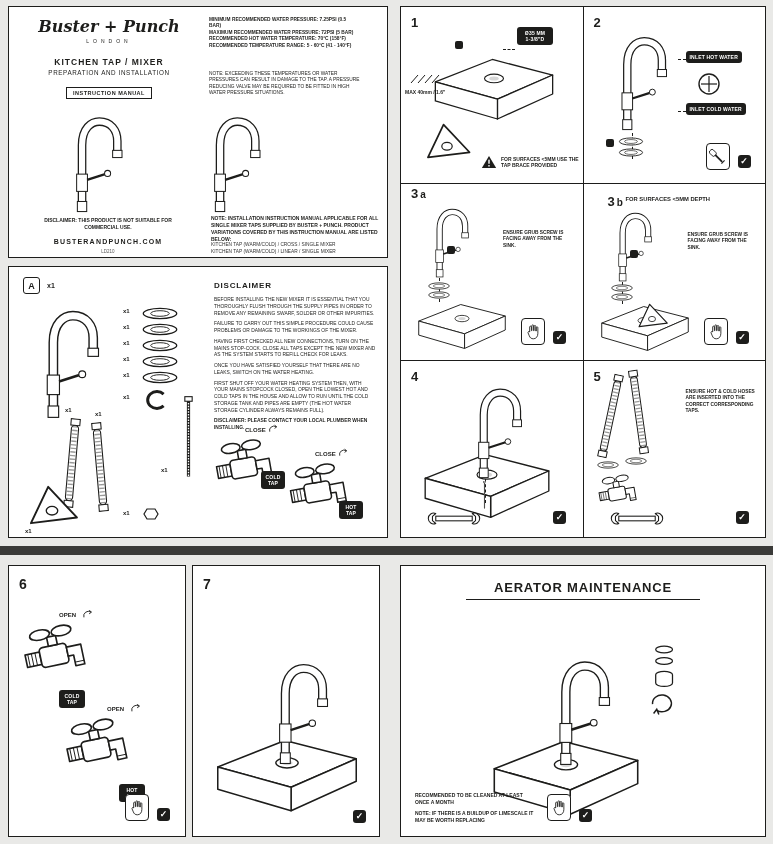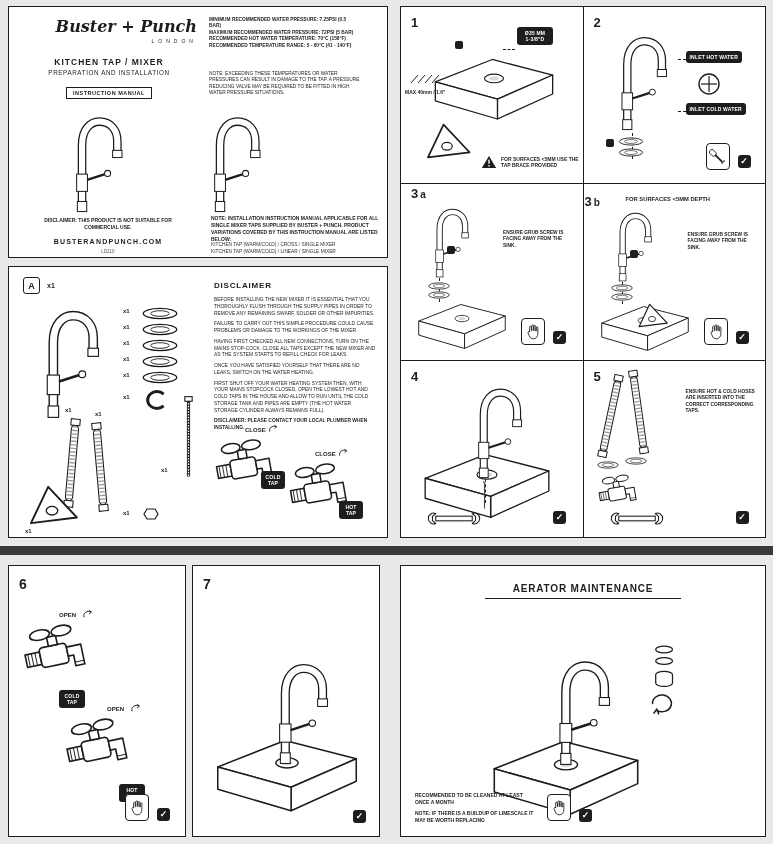--- a/index.html
+++ b/index.html
@@ -124,21 +124,21 @@
       <circle cx="13" cy="13" r="10" fill="#fff" stroke="#1d1d1b" stroke-width="1.4"></circle>
       <line x1="13" y1="5" x2="13" y2="21" stroke="#1d1d1b" stroke-width="1.2"></line>
       <line x1="5" y1="13" x2="21" y2="13" stroke="#1d1d1b" stroke-width="1.2"></line>
     </symbol>
   </defs>
 </svg>
 
 <div class="page">
 
   <section class="panel" style="left:8px;top:6px;width:380px;height:252px">
-    <div class="abs" style="left:28px;top:10px;width:160px;text-align:right">
+    <div class="abs" style="left:20px;top:10px;width:160px;text-align:center">
       <div style="font-family:'DejaVu Serif',serif;font-style:italic;font-weight:bold;font-size:16px">Buster + Punch</div>
       <div style="font-size:5px;letter-spacing:4px;margin-top:2px">LONDON</div>
     </div>
     <div class="abs b" style="left:20px;top:50px;width:160px;text-align:center;font-size:8.5px;letter-spacing:1px">KITCHEN TAP / MIXER</div>
     <div class="abs" style="left:20px;top:62px;width:160px;text-align:center;font-size:6.3px;letter-spacing:.6px">PREPARATION AND INSTALLATION</div>
     <div class="abs" style="left:20px;top:74px;width:160px;text-align:center">
       <span class="b" style="display:inline-block;border:1px solid #1d1d1b;padding:2px 6px;font-size:5.5px;letter-spacing:.5px">INSTRUCTION MANUAL</span>
     </div>
 
     <div class="abs b" style="left:200px;top:10px;width:150px;font-size:4.8px;line-height:1.35">
@@ -338,21 +338,21 @@
         <svg width="16" height="18" viewBox="0 0 24 26">
             <use href="#sym-hand"></use>
           </svg>
       </div>
       <div class="checkbox abs" style="left:152px;top:147px">
           <span>✓</span>
         </div>
     </div>
 
     <div class="cell">
-      <div class="abs" style="left:1px;top:8px">
+      <div class="abs" style="left:24px;top:8px">
         <span class="num">3</span><span class="sub">b</span>
       </div>
       <div class="abs b" style="left:42px;top:12px;width:134px;font-size:5.8px">FOR SURFACES &lt;5MM DEPTH</div>
       <svg class="abs" style="left:16px;top:20px" width="64" height="78" viewBox="0 0 120 150">
           <use href="#sym-tap"></use>
         </svg>
       <div class="chip abs" style="left:46px;top:66px"></div>
       <div class="vdash abs" style="left:38px;top:98px;height:22px"></div>
       <svg class="abs" style="left:26px;top:100px" width="24" height="8" viewBox="0 0 40 14">
           <use href="#sym-washer"></use>
@@ -462,21 +462,21 @@
     <svg class="abs" style="left:60px;top:85px" width="92" height="114" viewBox="0 0 120 150">
         <use href="#sym-tap"></use>
       </svg>
     <div class="checkbox abs" style="left:160px;top:244px">
         <span>✓</span>
       </div>
   </section>
 
   <section class="panel" style="left:400px;top:565px;width:366px;height:272px">
     <div class="abs" style="left:0;top:12px;width:100%;text-align:center">
-      <span class="b" style="display:inline-block;font-size:10px;letter-spacing:.8px;border-bottom:1.5px solid #1d1d1b;padding:0 28px 4px">AERATOR MAINTENANCE</span>
+      <span class="b" style="display:inline-block;font-size:13px;letter-spacing:.8px;border-bottom:1.5px solid #1d1d1b;padding:0 28px 4px">AERATOR MAINTENANCE</span>
     </div>
     <svg class="abs" style="left:80px;top:148px" width="170" height="116" viewBox="0 0 160 110">
         <use href="#sym-counter"></use>
       </svg>
     <svg class="abs" style="left:131px;top:82px" width="96" height="118" viewBox="0 0 120 150">
         <use href="#sym-tap"></use>
       </svg>
     <svg class="abs" style="left:240px;top:76px" width="42" height="78" viewBox="0 0 40 72">
         <use href="#sym-aerator-parts"></use>
       </svg>

